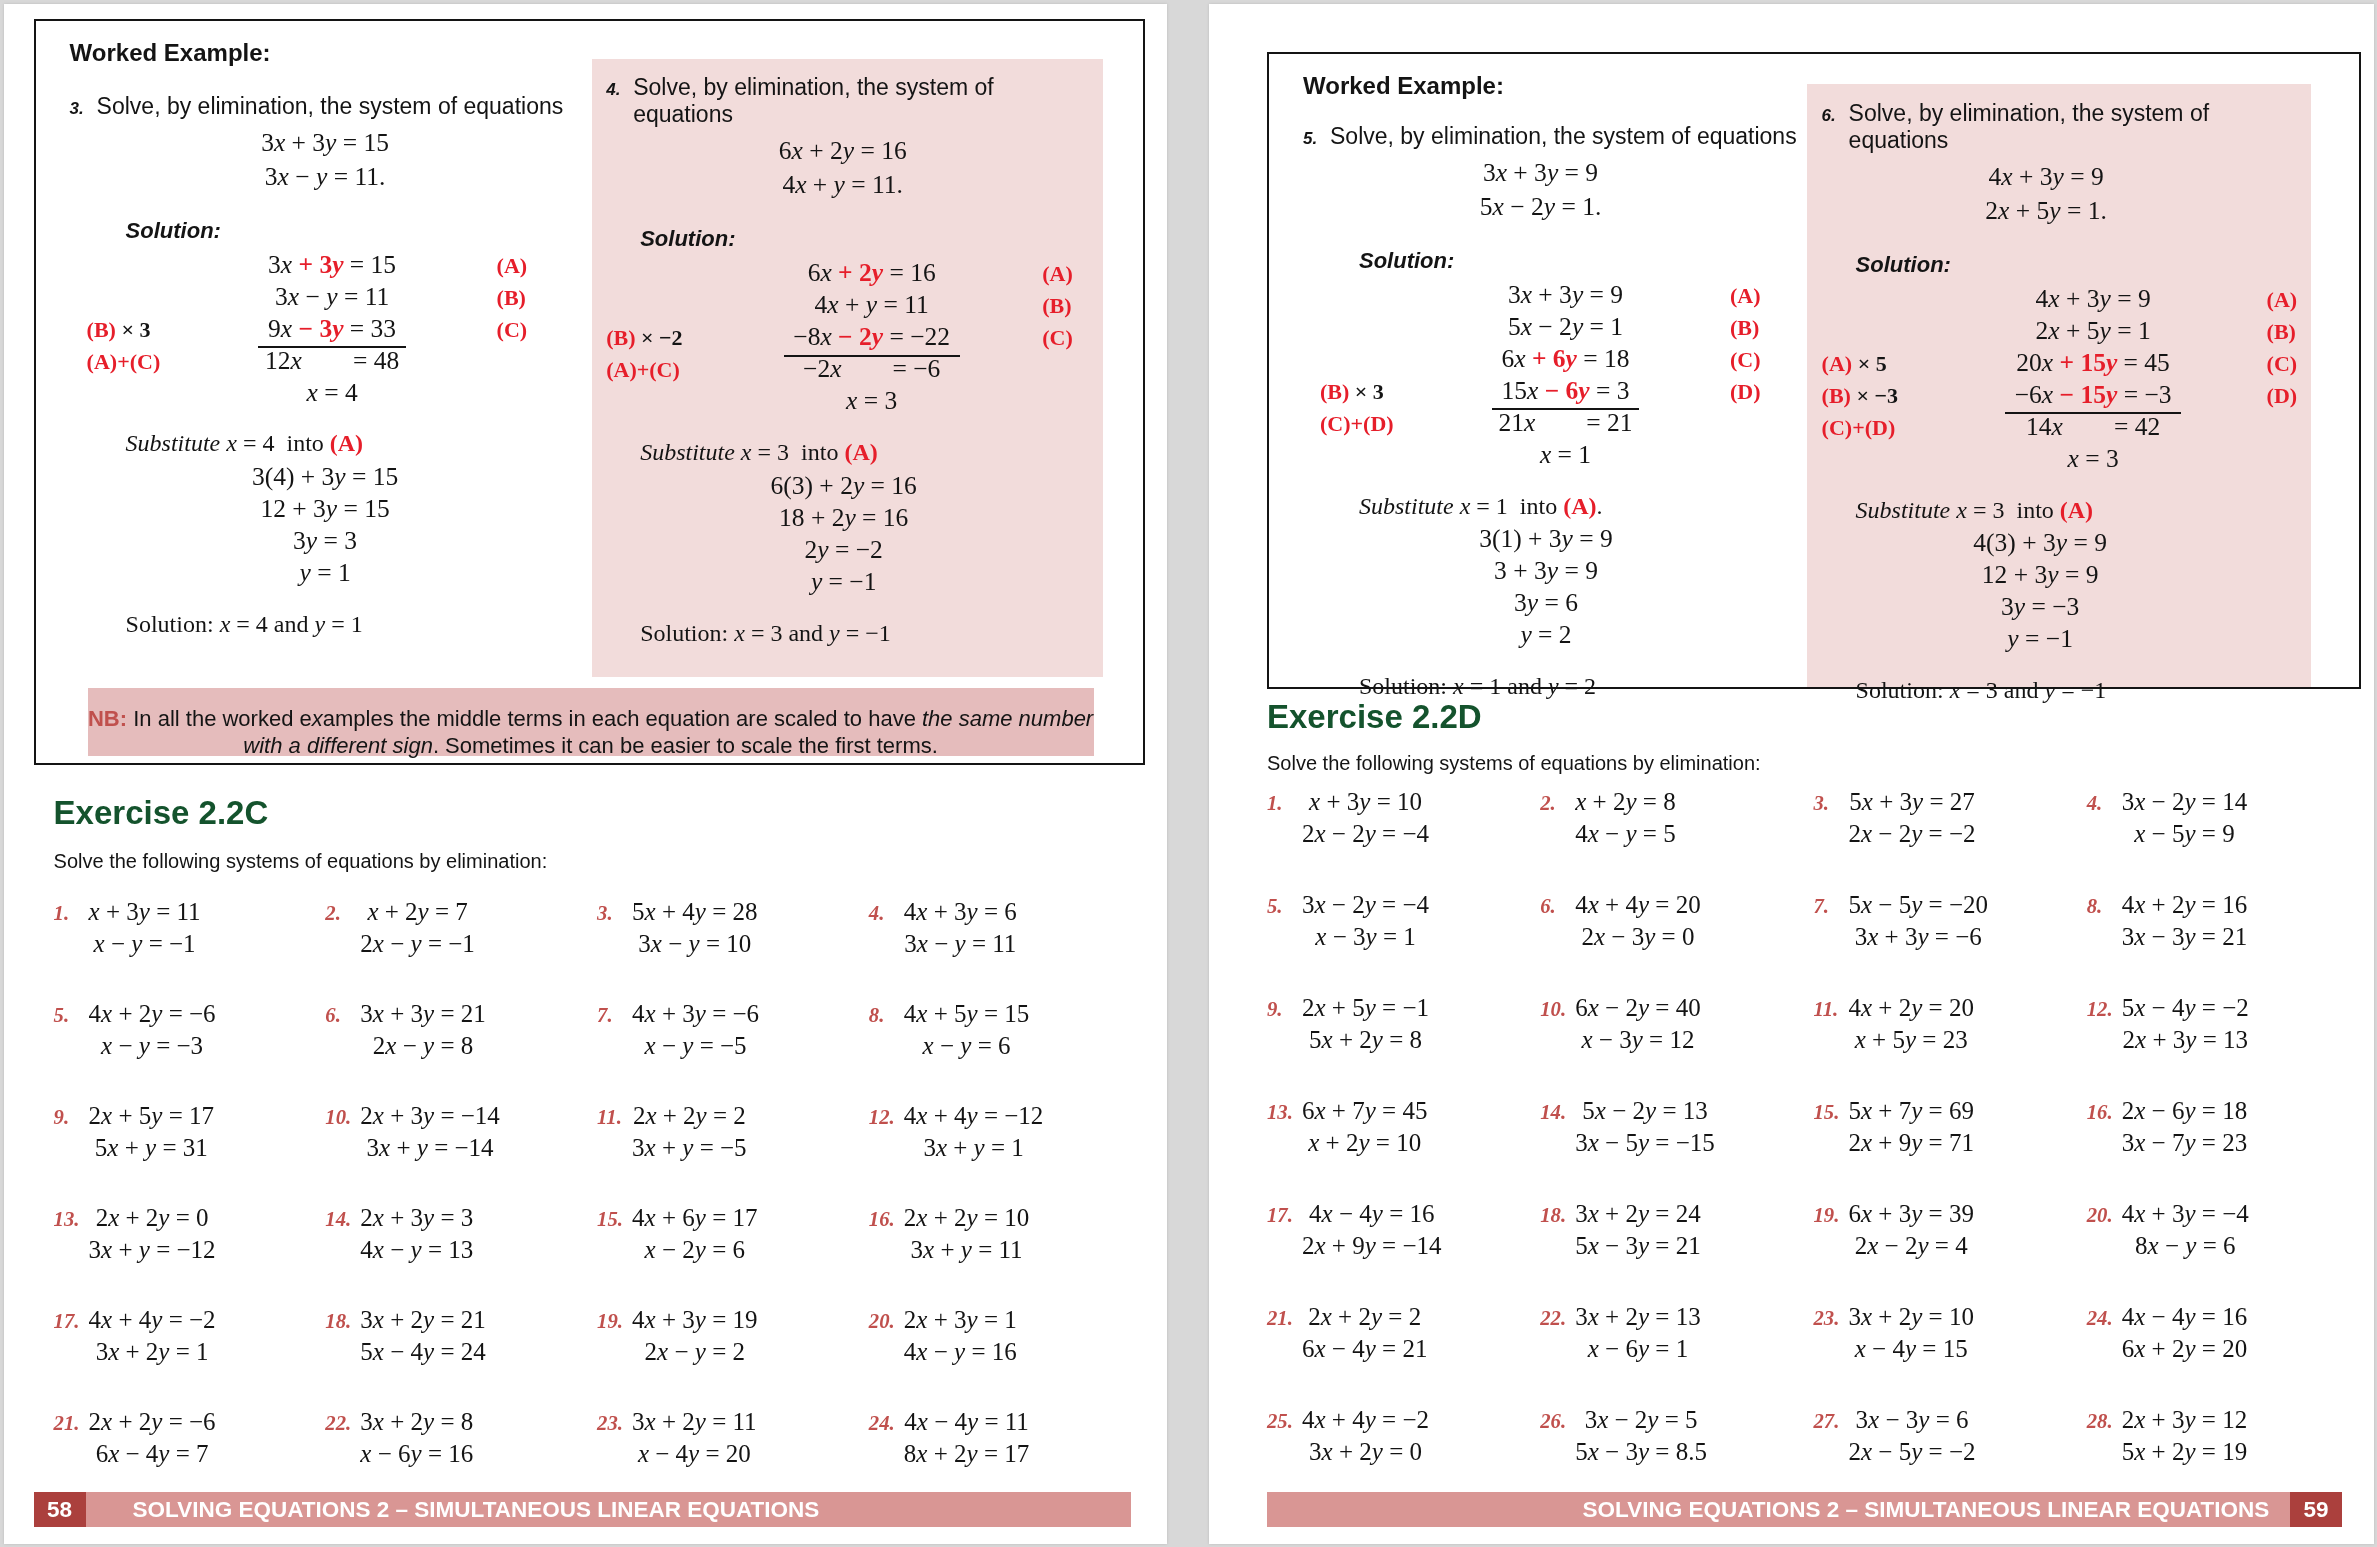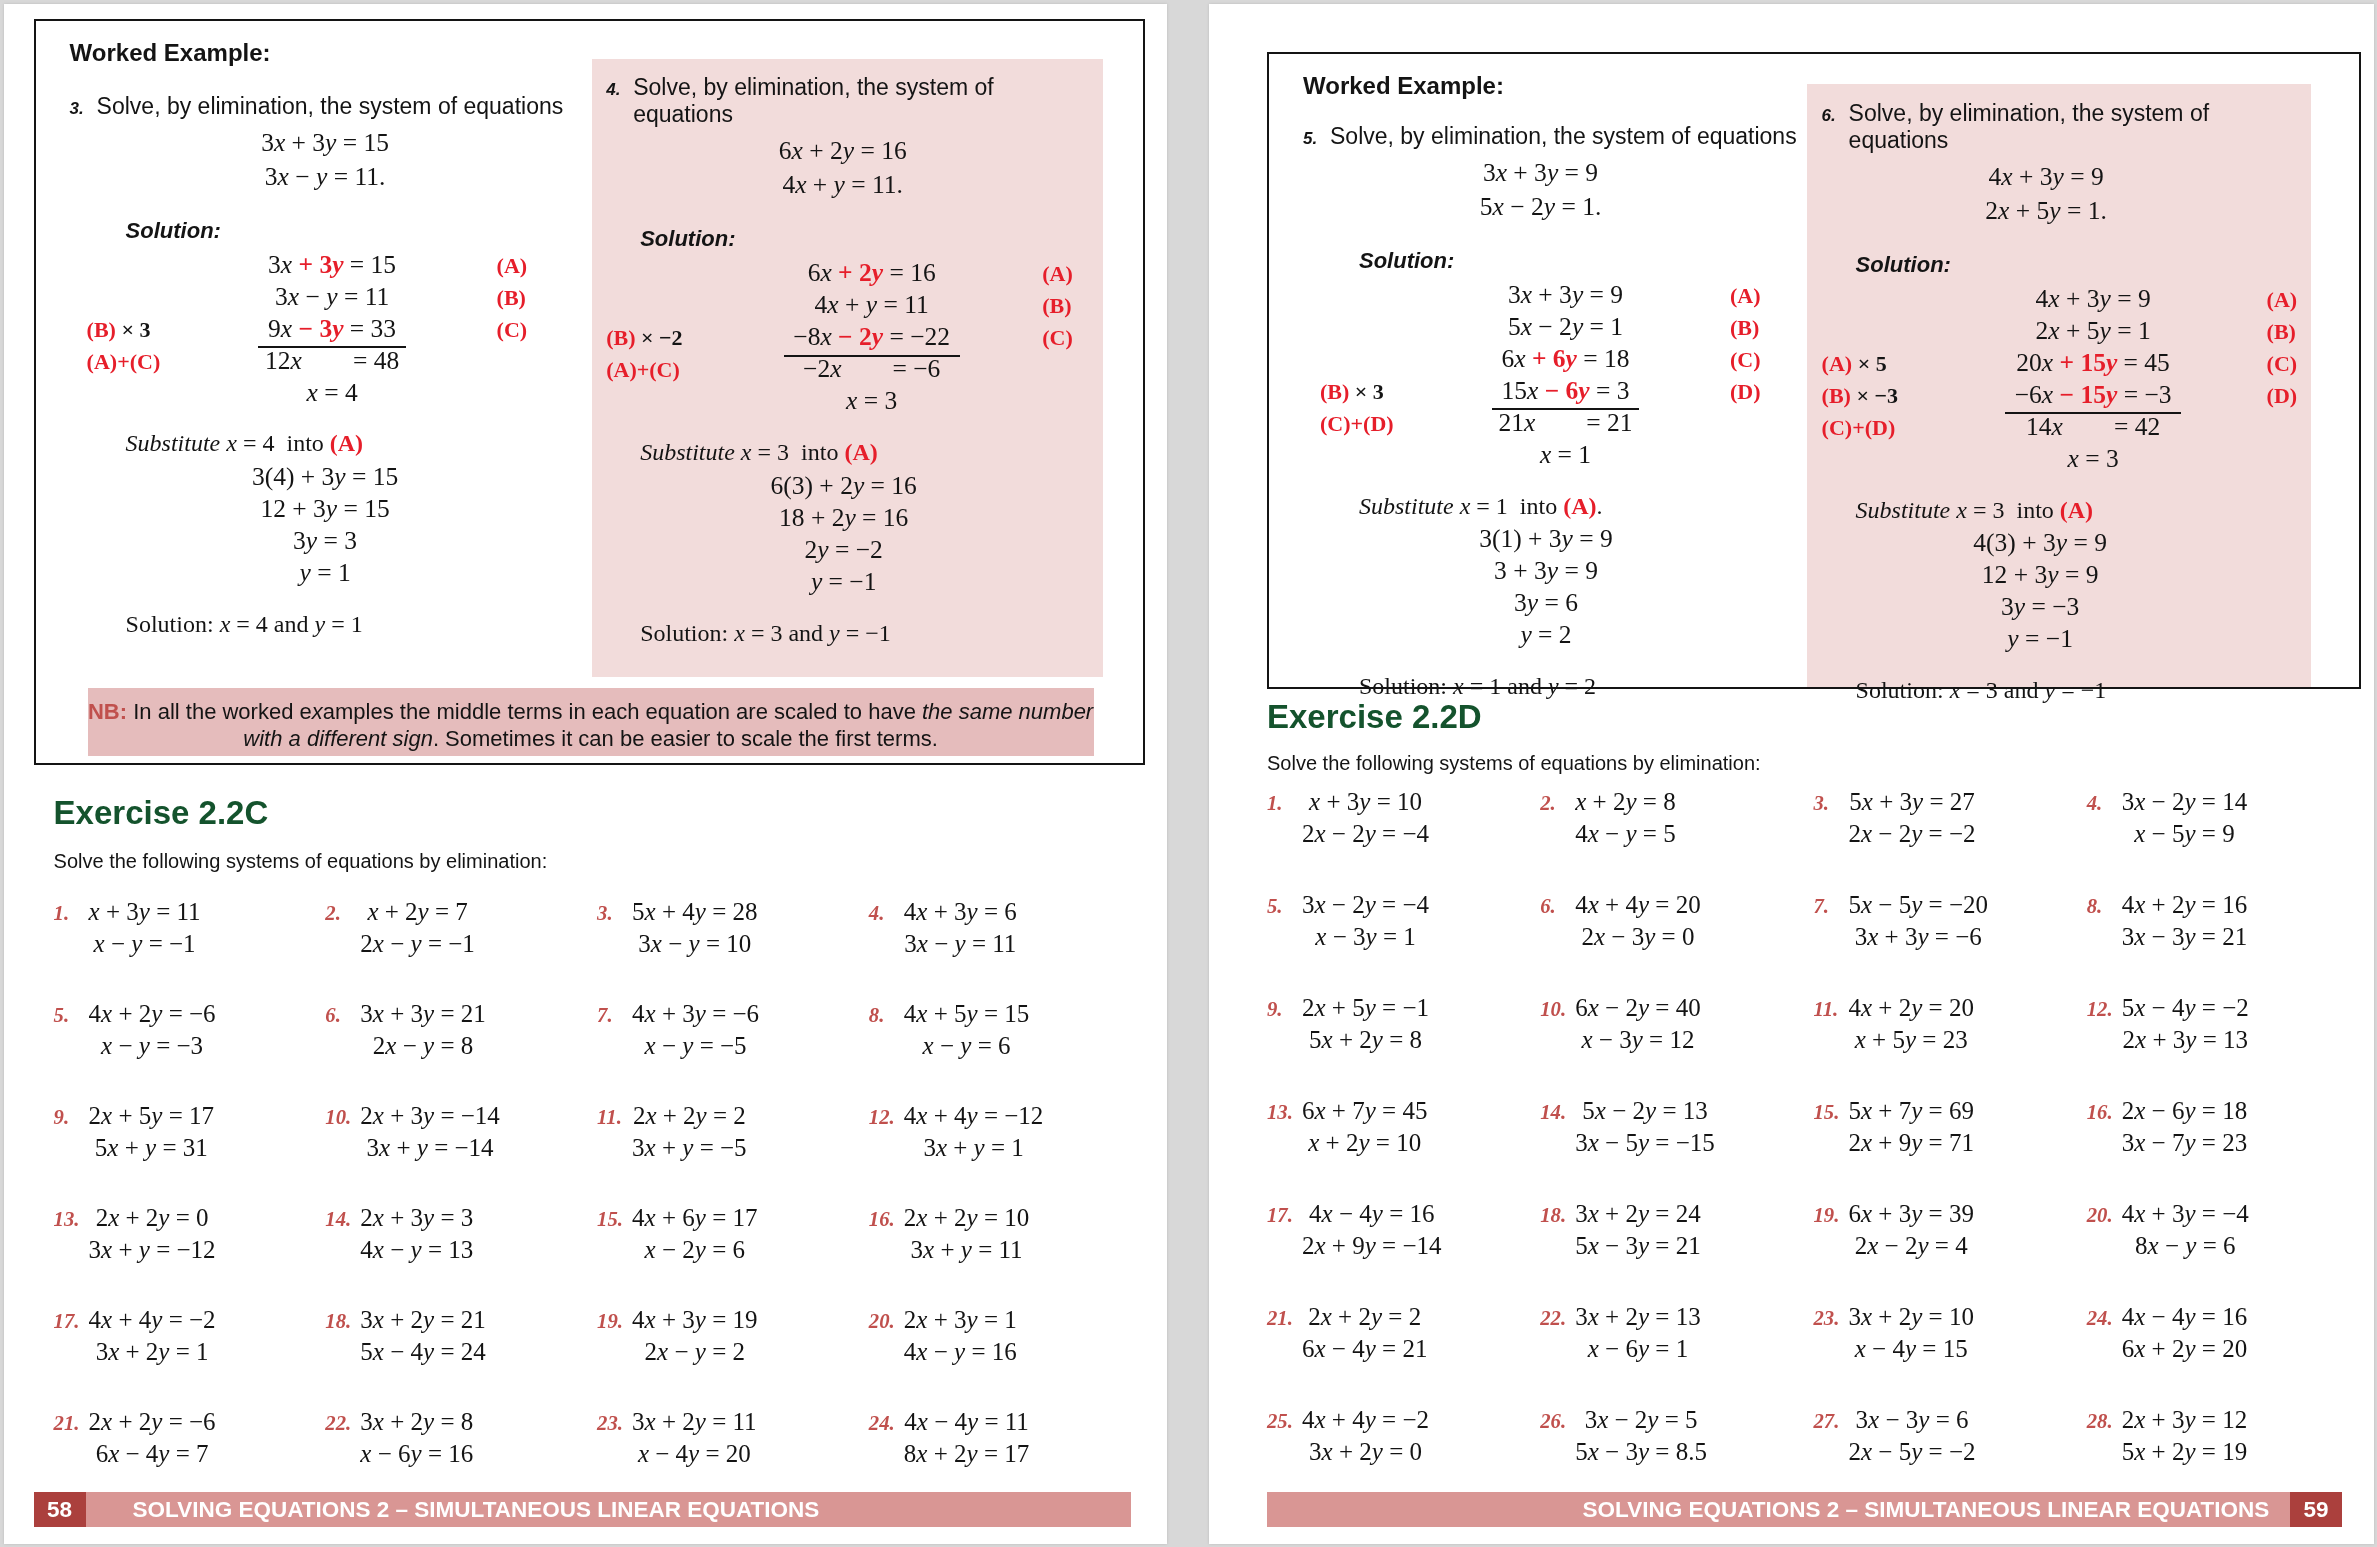--- a/index.html
+++ b/index.html
@@ -66,21 +66,21 @@
   .steps{margin-top:3.6px;text-align:center;}
   .steps .m{font-size:25.5px;line-height:32px;}
   #ex3-col .steps{width:377px;margin-left:67px;}
   #ex4-panel .steps{width:377px;margin-left:49px;}
   #ex5-col .steps{width:352px;margin-left:67px;}
   #ex6-panel .steps{width:389px;margin-left:24px;}
   .final{margin-top:22px;font-size:24px;margin-left:56px;}
   .panel-inner .final{margin-left:34px;}
 
   .nb{position:absolute;left:52px;top:667px;width:1006px;height:68px;background:#e5bcbc;
-      text-align:center;padding-top:10px;box-sizing:border-box;}
+      text-align:center;padding-top:17px;box-sizing:border-box;}
   .nb .m{font-size:22px;line-height:27px;font-family:"Liberation Sans",sans-serif;}
 
   .ex-title{position:absolute;font-size:33px;font-weight:bold;color:#14532d;}
   #title-22c{left:50px;top:790px;}
   #title-22d{left:58px;top:694px;}
   .ex-intro{position:absolute;font-size:20px;}
   #intro-22c{left:50px;top:846px;}
   #intro-22d{left:58px;top:748px;}
 
   .probgrid{position:absolute;display:grid;grid-template-columns:repeat(4,1fr);}

